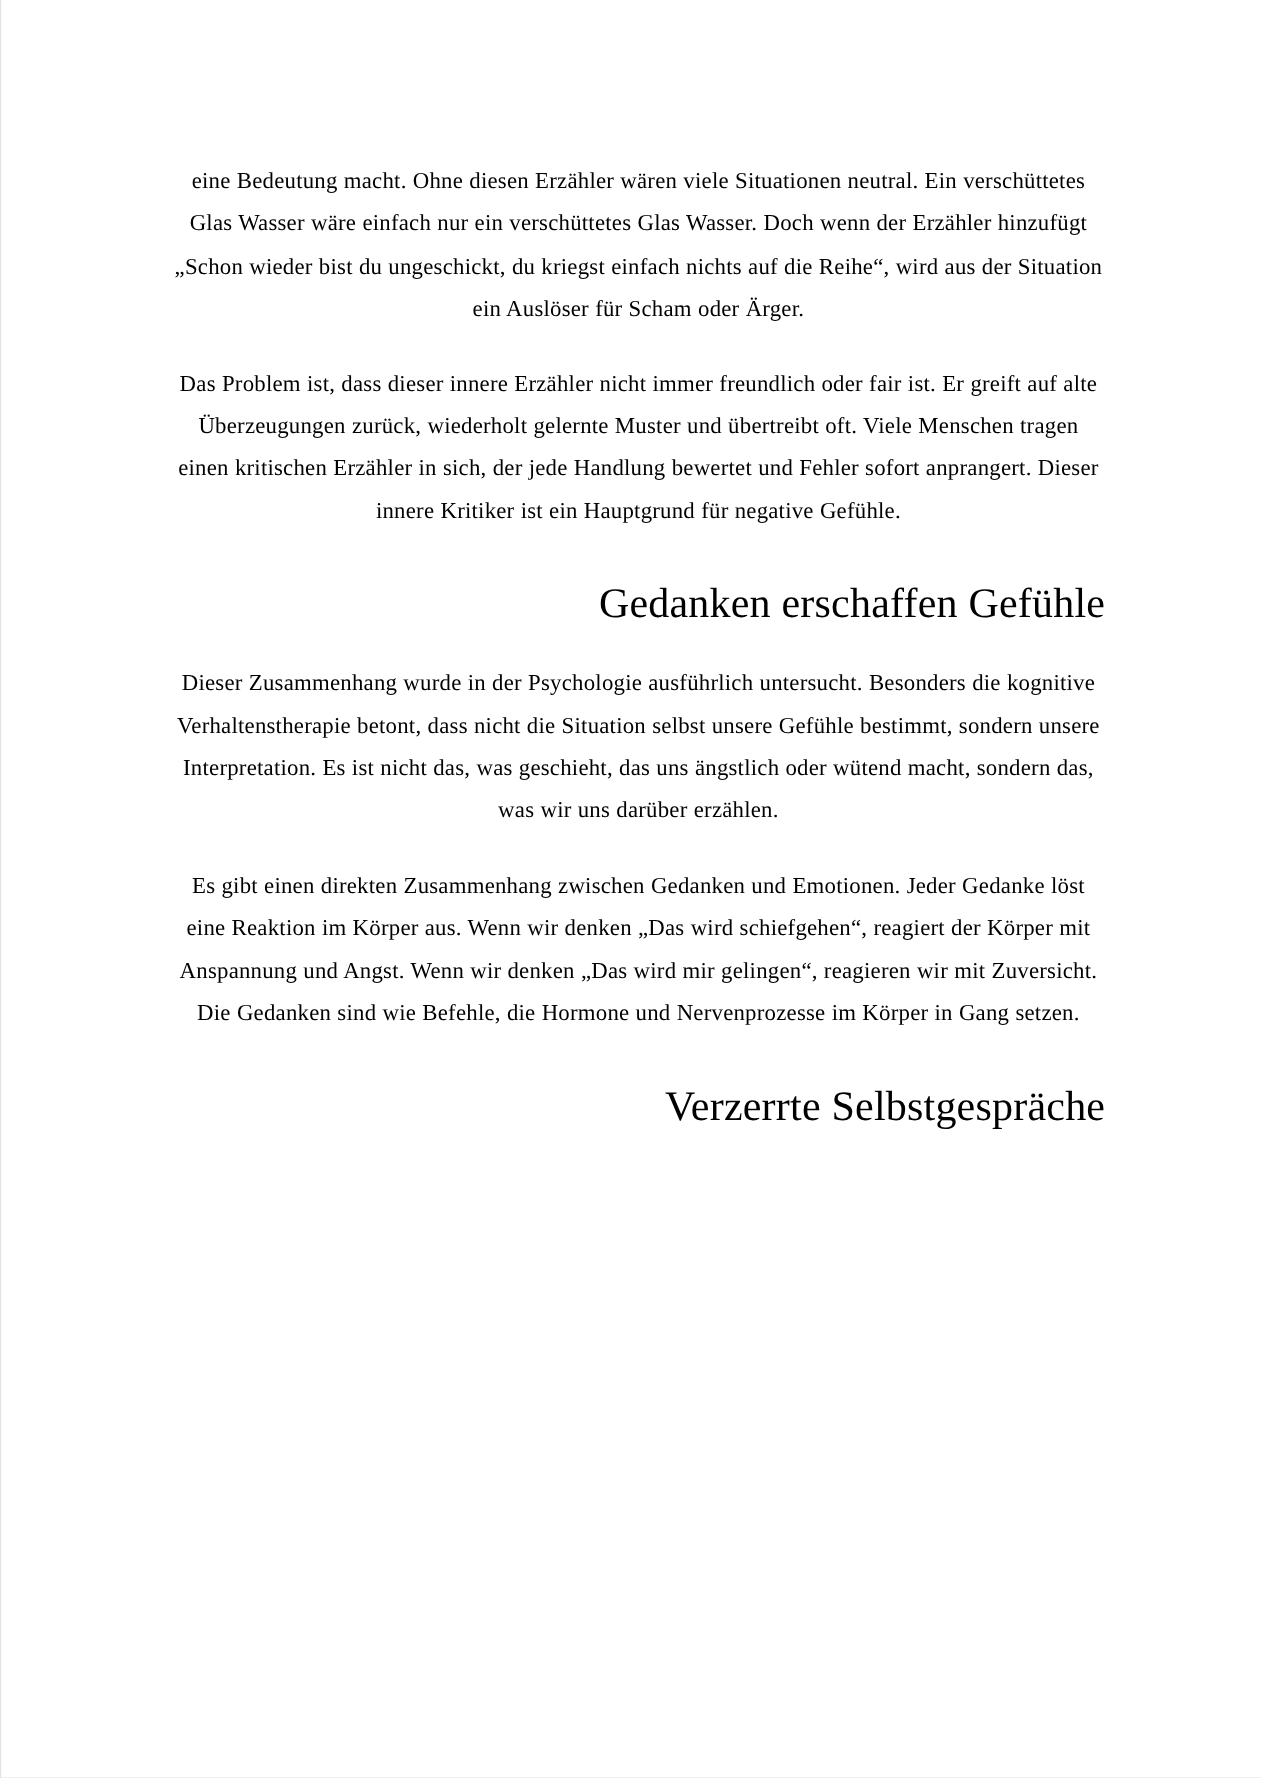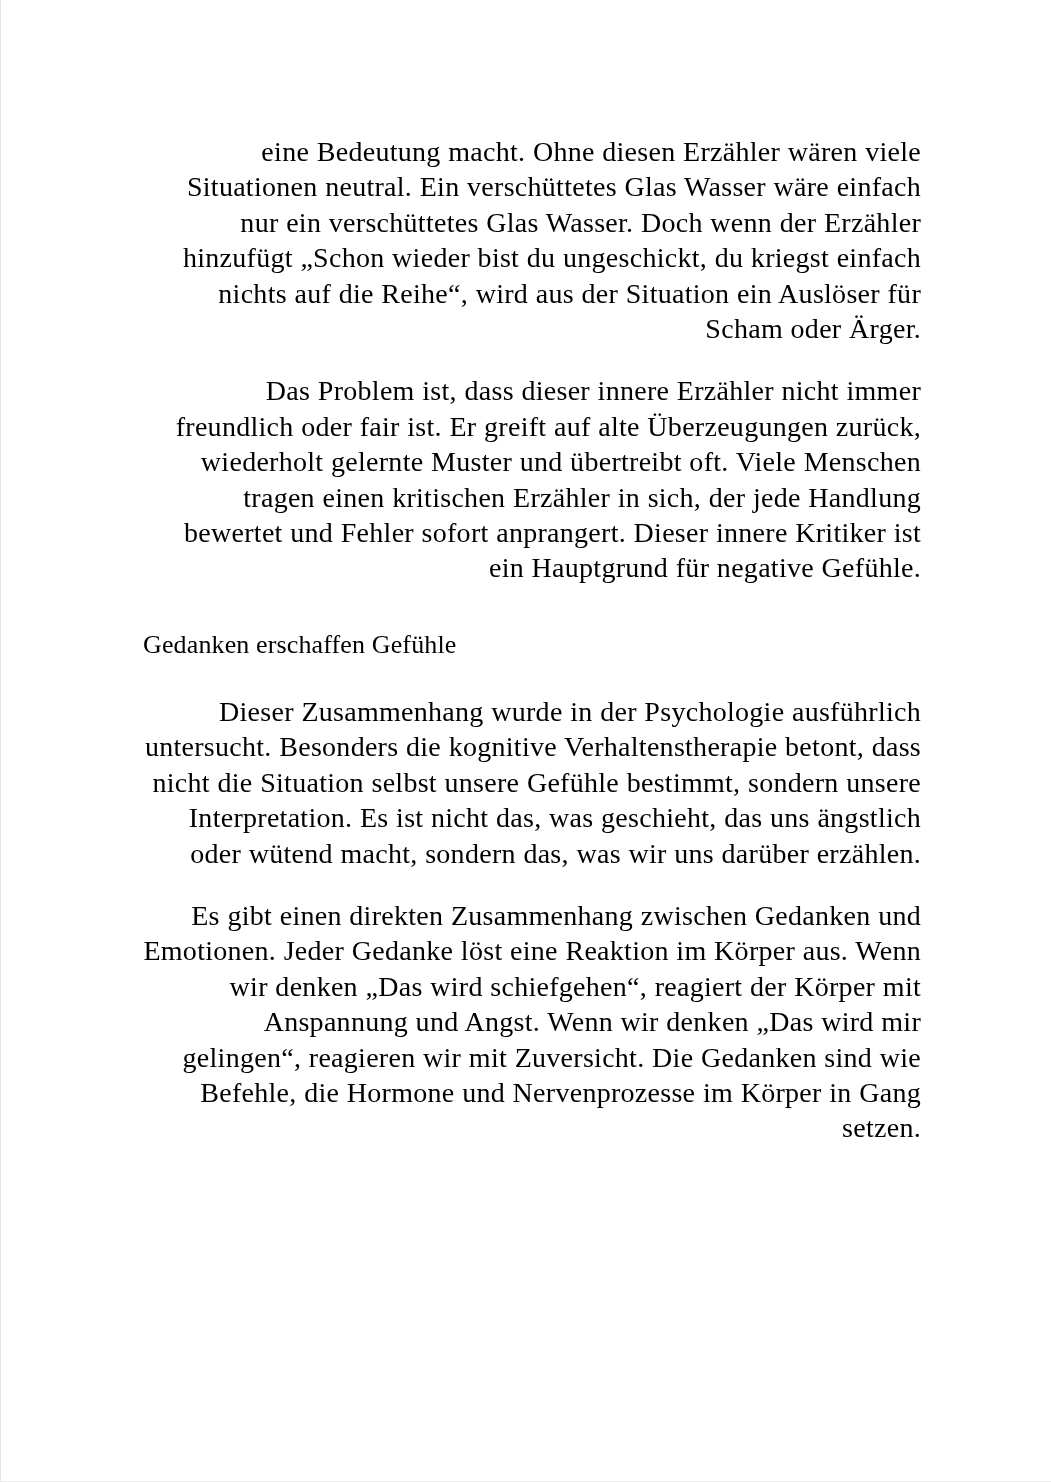--- a/index.html
+++ b/index.html
@@ -23,36 +23,36 @@
     border-bottom: 1px solid #ededf0;
   }
   .content {
     position: absolute;
     left: 142px;
     top: 134px;
     width: 778px;
   }
   .para {
     margin: 0 0 27px 0;
-    font-size: 28px;
+    font-size: 19px;
     line-height: 35.4px;
-    text-align: right;
+    text-align: center;
     letter-spacing: 0.01em;
     word-spacing: 0.012em;
     -webkit-font-smoothing: antialiased;
   }
   .para:last-child {
     margin-bottom: 0;
   }
   .heading {
     margin: 41px 0 31px 0;
-    font-size: 26px;
+    font-size: 35px;
     line-height: 36px;
     font-weight: normal;
-    text-align: left;
+    text-align: right;
     letter-spacing: 0.005em;
   }
   .spacer-bottom {
     height: 150px;
   }
 </style>
 </head>
 <body>
 
 <div class="page">
@@ -61,16 +61,17 @@
     <p class="para">eine Bedeutung macht. Ohne diesen Erzähler wären viele Situationen neutral. Ein verschüttetes Glas Wasser wäre einfach nur ein verschüttetes Glas Wasser. Doch wenn der Erzähler hinzufügt „Schon wieder bist du ungeschickt, du kriegst einfach nichts auf die Reihe“, wird aus der Situation ein Auslöser für Scham oder Ärger.</p>
 
     <p class="para">Das Problem ist, dass dieser innere Erzähler nicht immer freundlich oder fair ist. Er greift auf alte Überzeugungen zurück, wiederholt gelernte Muster und übertreibt oft. Viele Menschen tragen einen kritischen Erzähler in sich, der jede Handlung bewertet und Fehler sofort anprangert. Dieser innere Kritiker ist ein Hauptgrund für negative Gefühle.</p>
 
     <h2 class="heading">Gedanken erschaffen Gefühle</h2>
 
     <p class="para">Dieser Zusammenhang wurde in der Psychologie ausführlich untersucht. Besonders die kognitive Verhaltenstherapie betont, dass nicht die Situation selbst unsere Gefühle bestimmt, sondern unsere Interpretation. Es ist nicht das, was geschieht, das uns ängstlich oder wütend macht, sondern das, was wir uns darüber erzählen.</p>
 
     <p class="para">Es gibt einen direkten Zusammenhang zwischen Gedanken und Emotionen. Jeder Gedanke löst eine Reaktion im Körper aus. Wenn wir denken „Das wird schiefgehen“, reagiert der Körper mit Anspannung und Angst. Wenn wir denken „Das wird mir gelingen“, reagieren wir mit Zuversicht. Die Gedanken sind wie Befehle, die Hormone und Nervenprozesse im Körper in Gang setzen.</p>
 
+    <h2 class="heading">Verzerrte Selbstgespräche</h2>
 
     <div class="spacer-bottom"></div>
   </div>
 </div>
 
 </body></html>

